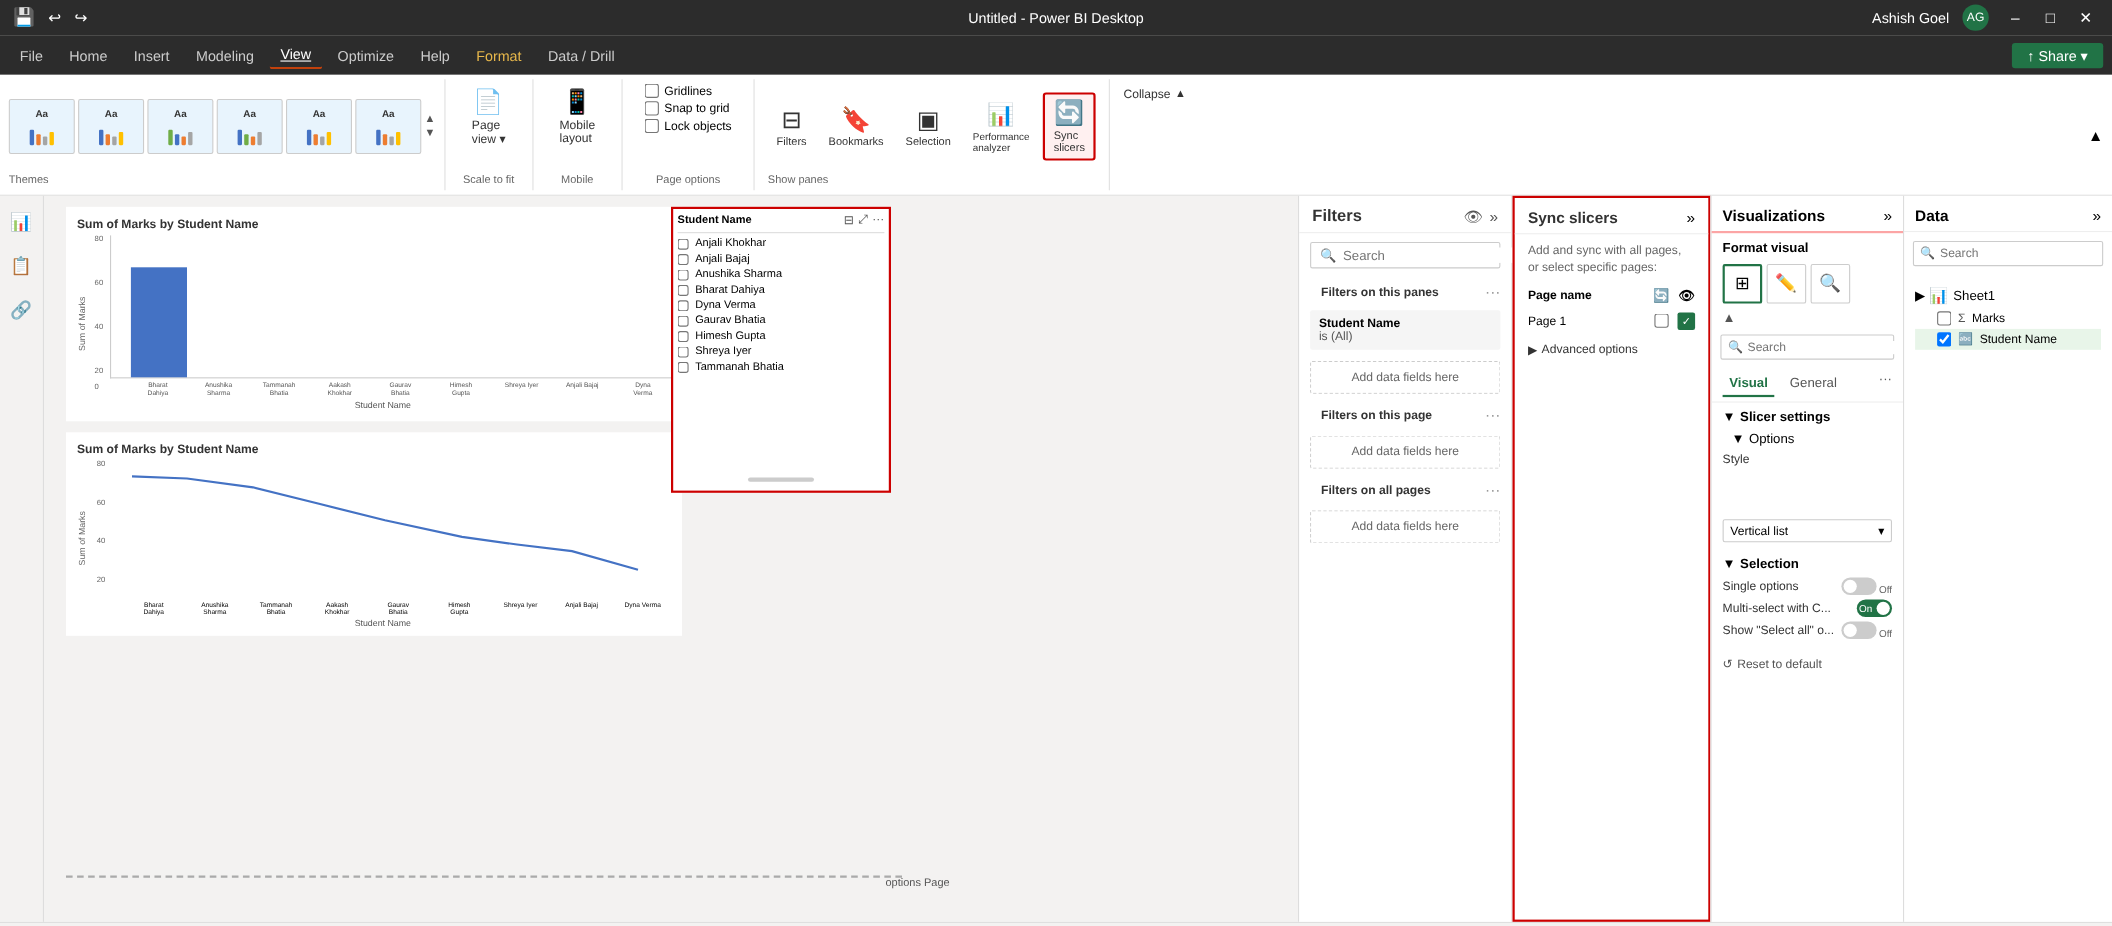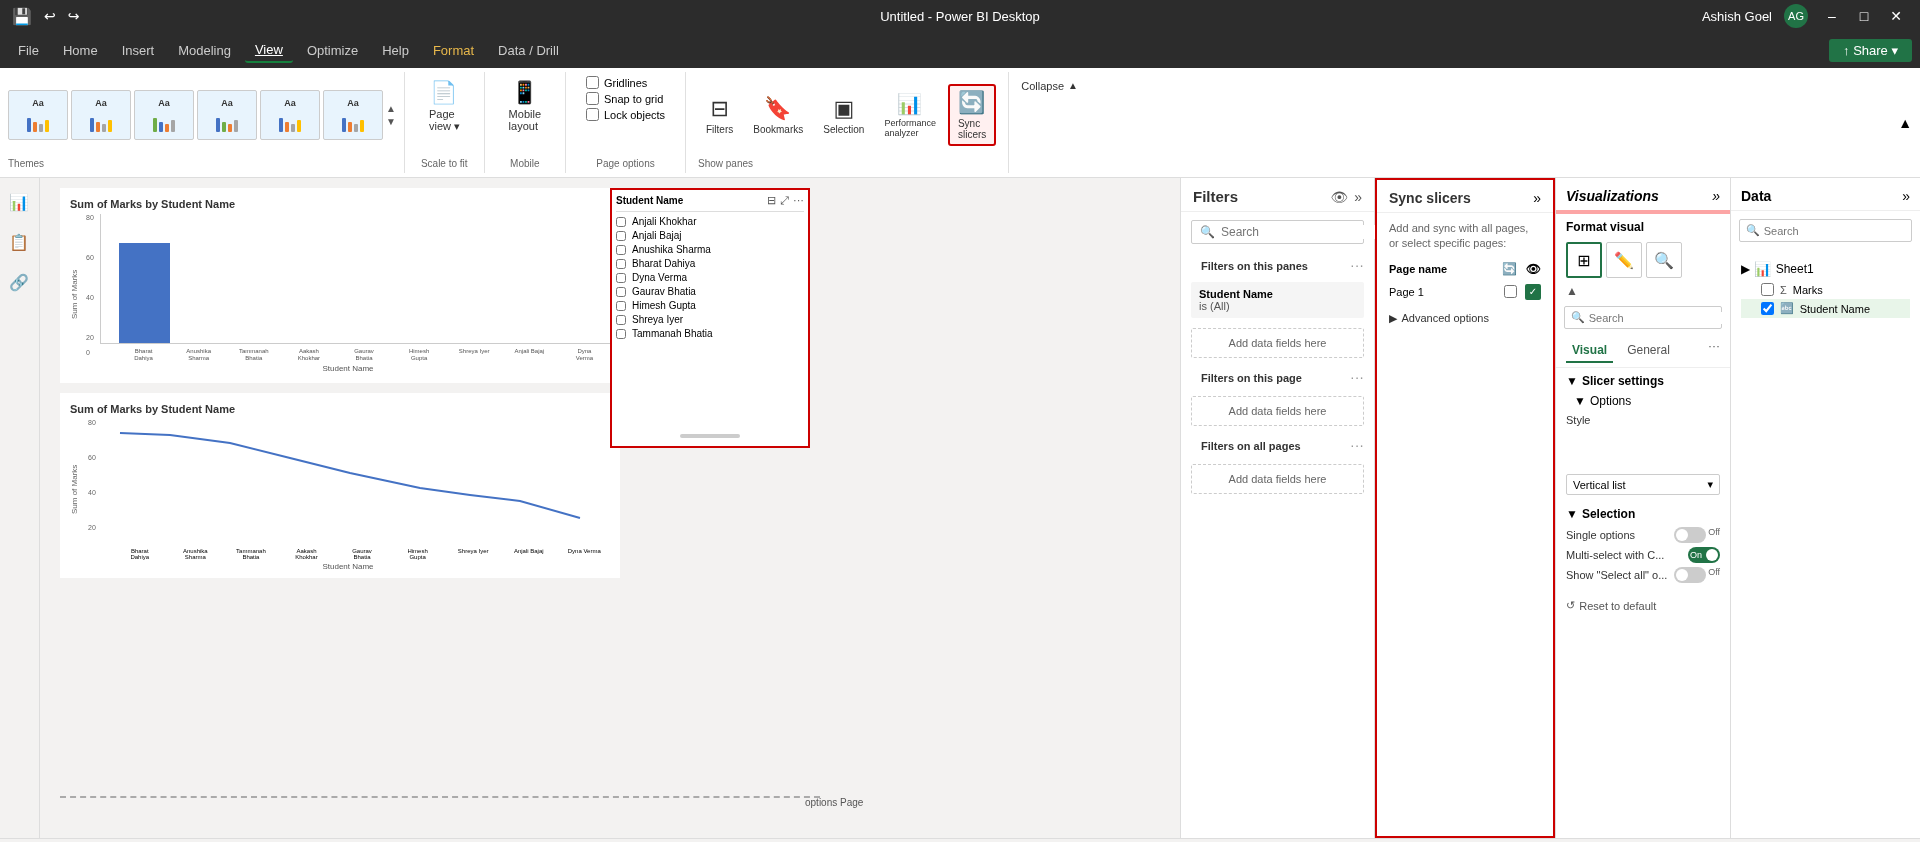--- a/index.html
+++ b/index.html
@@ -402,22 +402,21 @@
       background: #fff;
       border-left: 1px solid #ddd;
       display: flex;
       flex-direction: column;
     }
     .viz-panel-header {
       display: flex;
       align-items: center;
       justify-content: space-between;
       padding: 10px 10px 6px;
-      border-bottom: 4px solid #fca5a5;
-      font-style: italic;
+      border-bottom: 2px solid #fca5a5;
     }
     .viz-panel-title {
       font-size: 14px;
       font-weight: 600;
     }
     .viz-format-title {
       font-size: 12px;
       font-weight: 600;
       padding: 6px 10px 4px;
     }
@@ -530,21 +529,21 @@
       border-radius: 10px;
       width: 32px;
       height: 16px;
       display: flex;
       align-items: center;
       padding: 2px;
       cursor: pointer;
     }
     .toggle-with-label {
       display: flex;
-      align-items: flex-start;
+      align-items: flex-end;
       gap: 2px;
     }
     .toggle-off-label {
       font-size: 9px;
       color: #666;
     }
     .reset-default {
       display: flex;
       align-items: center;
       gap: 4px;
@@ -625,21 +624,21 @@
       <span class="title-btn">✕</span>
     </div>
   </div>
 </div>
 
 <div class="menu-bar">
   <span class="menu-item">File</span>
   <span class="menu-item">Home</span>
   <span class="menu-item">Insert</span>
   <span class="menu-item">Modeling</span>
-  <span class="menu-item active" style="color:#fff;border-bottom:2px solid #15803d;text-decoration:underline;">View</span>
+  <span class="menu-item active" style="color:#fff;border-bottom:2px solid #c2410c;text-decoration:underline;">View</span>
   <span class="menu-item">Optimize</span>
   <span class="menu-item">Help</span>
   <span class="menu-item" style="color:#e8b84b;">Format</span>
   <span class="menu-item">Data / Drill</span>
   <div style="flex:1;"></div>
   <button style="background:#217346;color:#fff;border:none;padding:4px 14px;border-radius:3px;cursor:pointer;font-size:13px;">↑ Share ▾</button>
 </div>
 
 <div class="ribbon">
 

